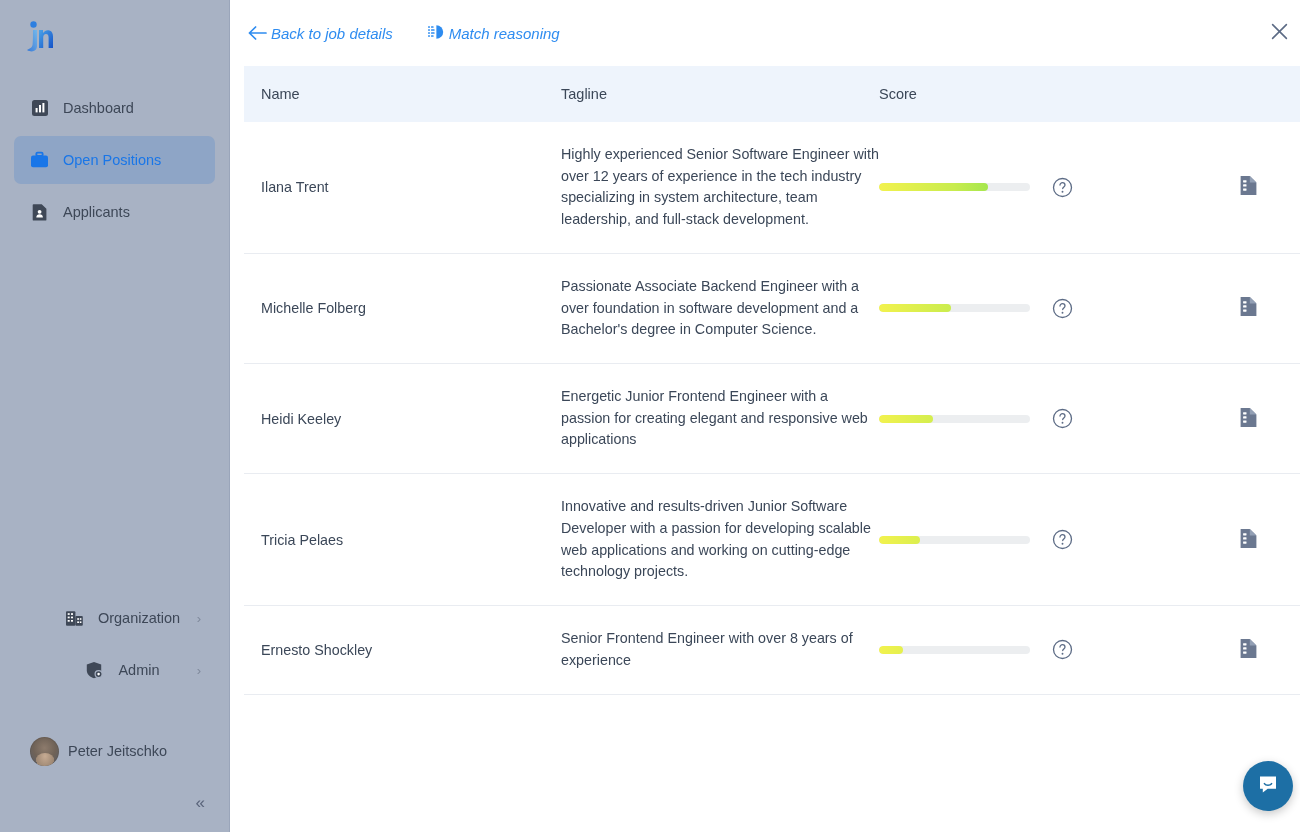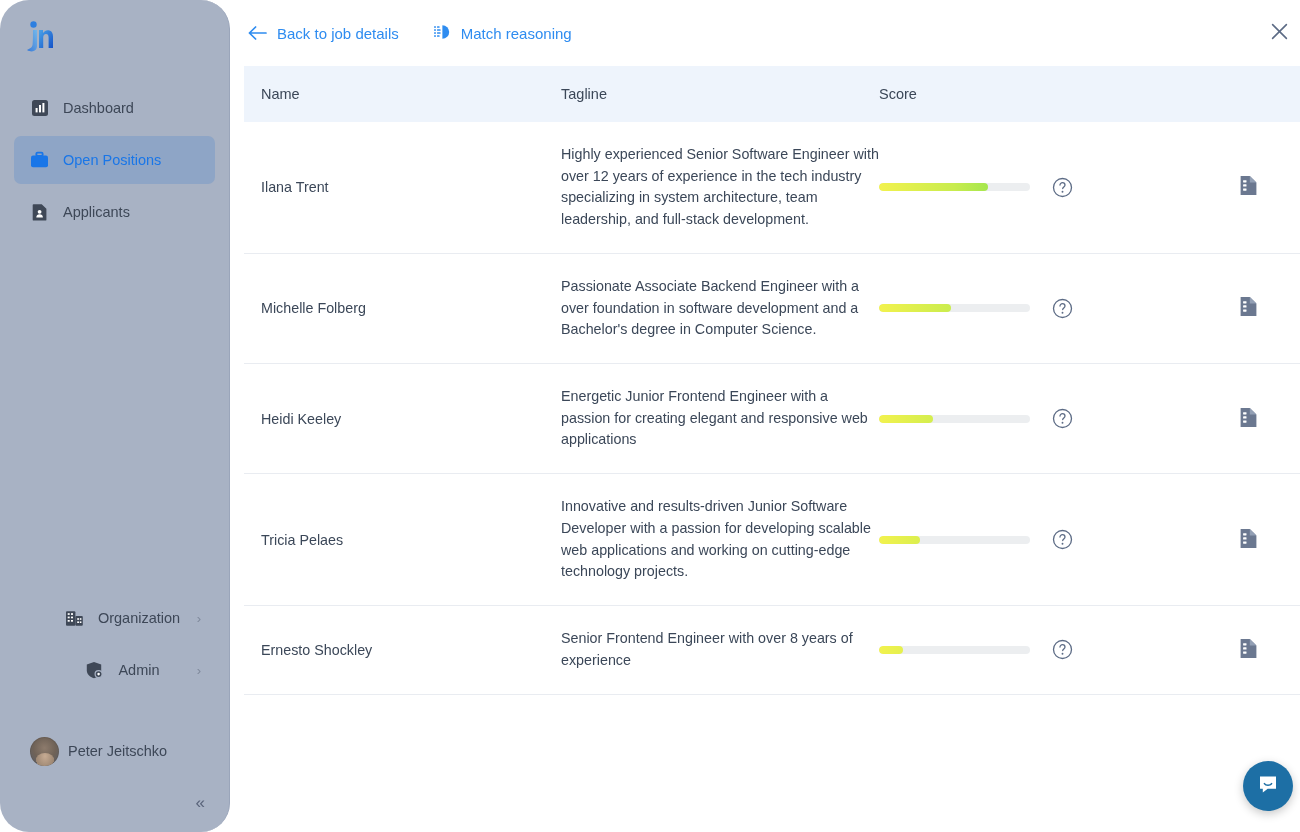--- a/index.html
+++ b/index.html
@@ -12,21 +12,20 @@
   .app { position: relative; width: 1300px; height: 832px; display: flex; }
 
   
   .sidebar {
     width: 230px; height: 832px;
     background: #a8b2c4;
     position: relative;
     flex: 0 0 230px;
     display: flex; flex-direction: column;
     border-right: 1px solid #9aa5ba;
-    border-radius: 29px;
   }
   .logo-wrap { height: 76px; display: flex; align-items: center; padding-left: 20px; }
   .logo { width: 42px; height: 42px; position: relative; }
 
   .nav { padding-top: 4px; }
   .nav-item {
     display: flex; align-items: center;
     height: 48px; margin: 4px 14px;
     padding: 0 0 0 16px;
     border-radius: 7px;
@@ -66,23 +65,24 @@
 
   
   .main { flex: 1; height: 832px; background: #ffffff; position: relative; display: flex; flex-direction: column; }
   .topbar {
     height: 66px; flex: 0 0 66px;
     display: flex; align-items: center;
     padding: 0 22px 0 14px;
     position: relative;
   }
   .top-link {
-    display: flex; align-items: center; gap: 10px;
+    display: flex; align-items: center; gap: 4px;
     color: #2e8cf0; font-size: 15px; cursor: pointer;
     padding: 6px 4px;
+    font-style: italic;
   }
   .top-link.second { margin-left: 26px; }
   .back-arrow { font-size: 19px; line-height: 1; display: block; }
   .close-btn {
     position: absolute; right: 20px; top: 50%; transform: translateY(-50%);
     width: 30px; height: 30px; display: flex; align-items: center; justify-content: center;
     cursor: pointer; color: #5c6b85;
   }
 
   

